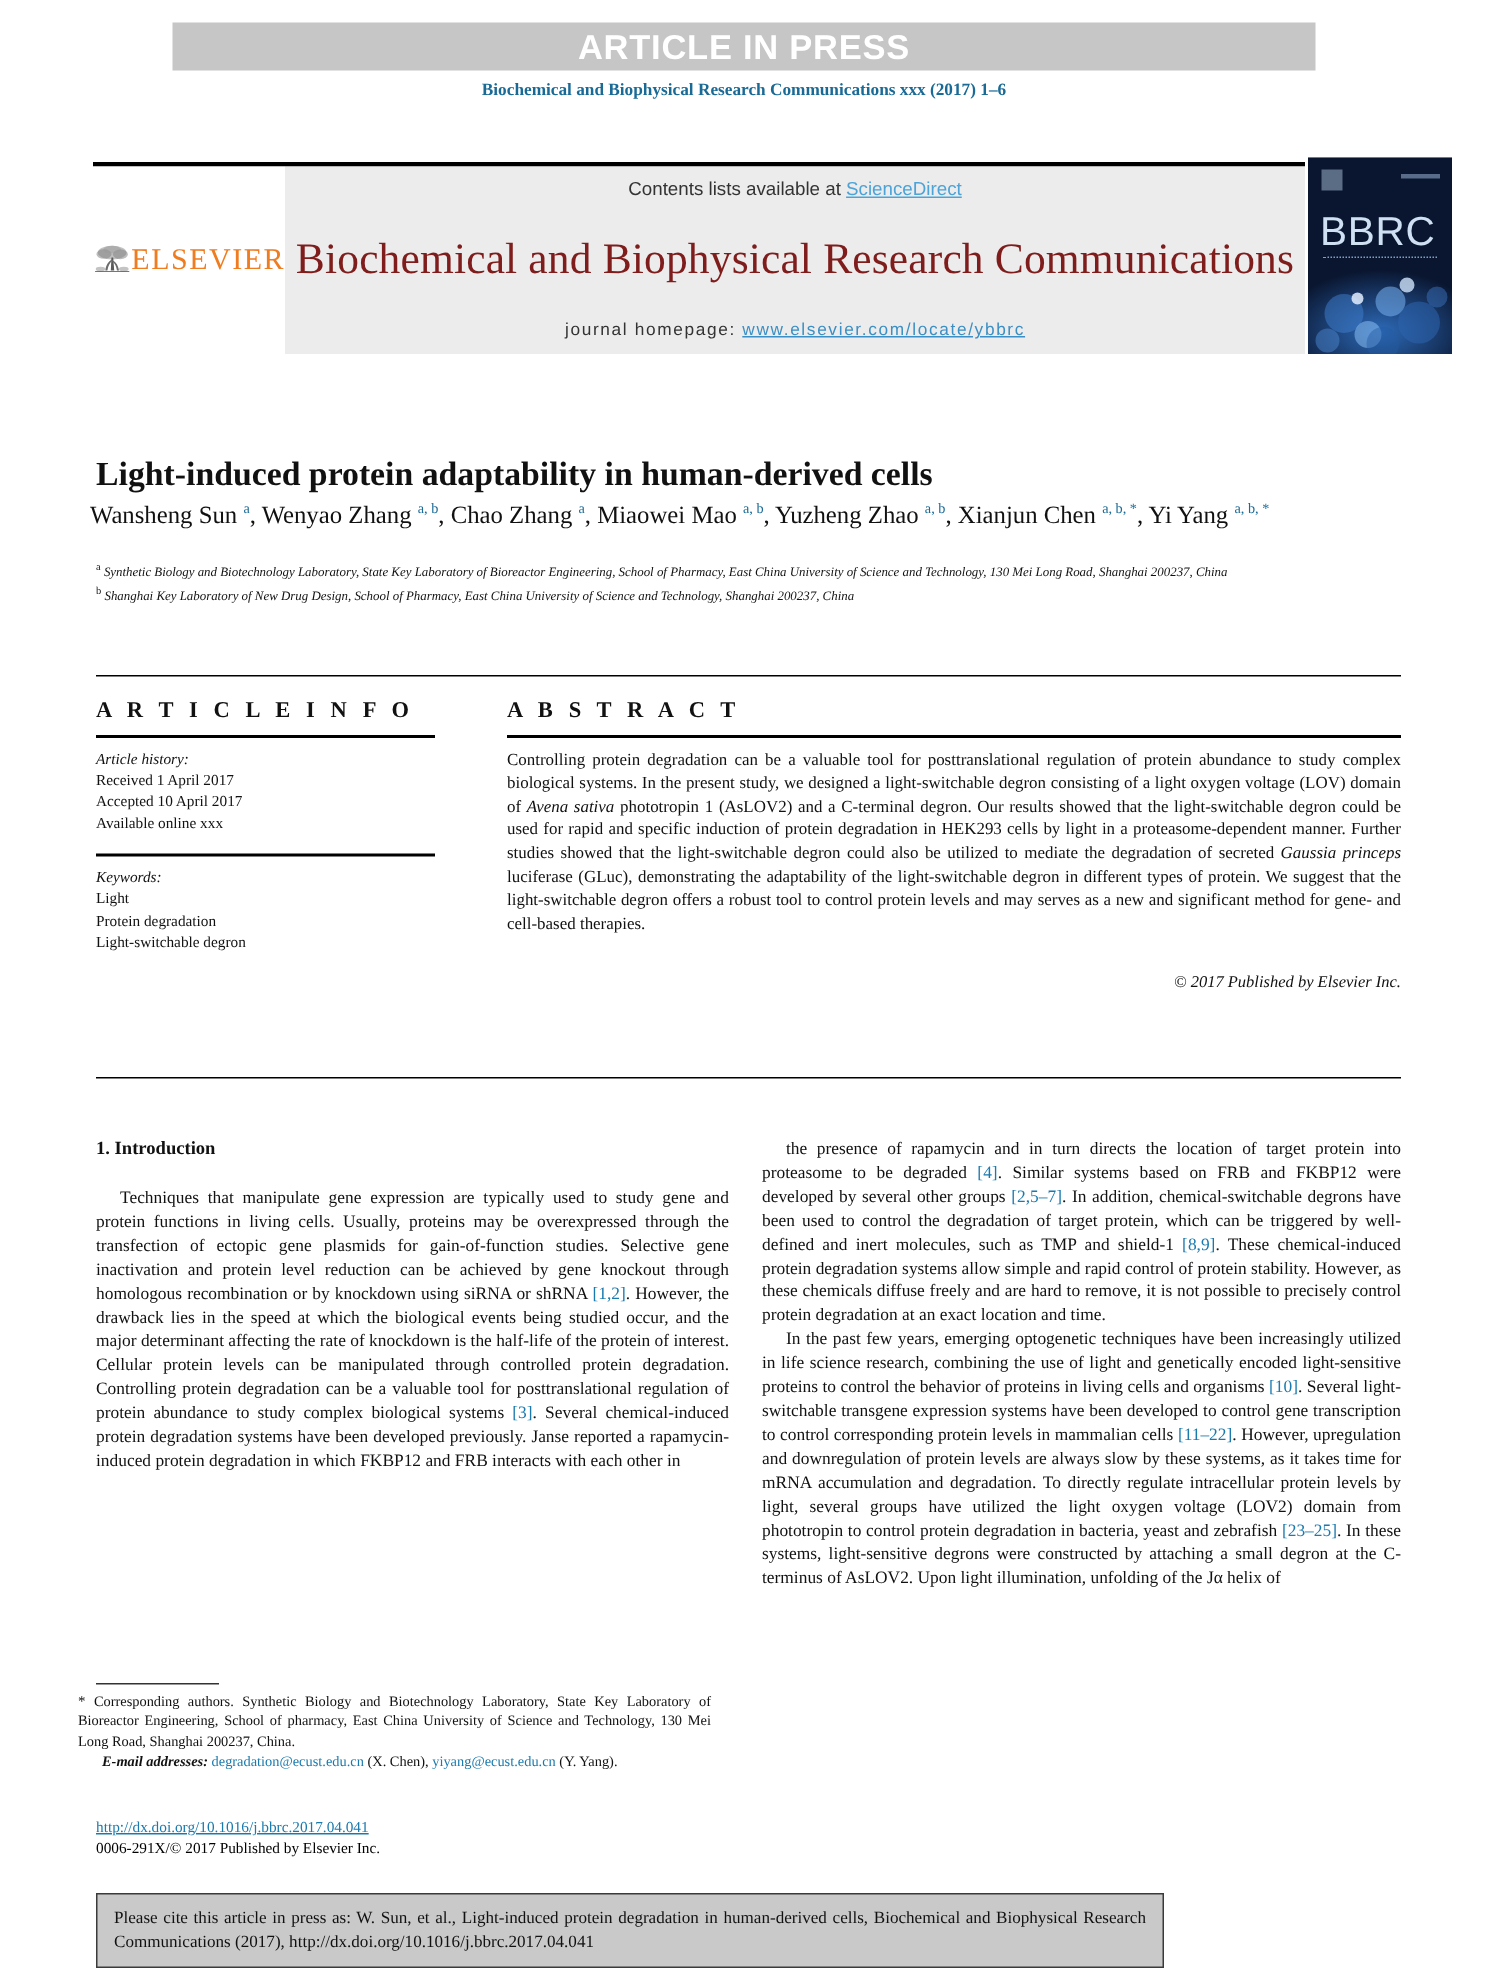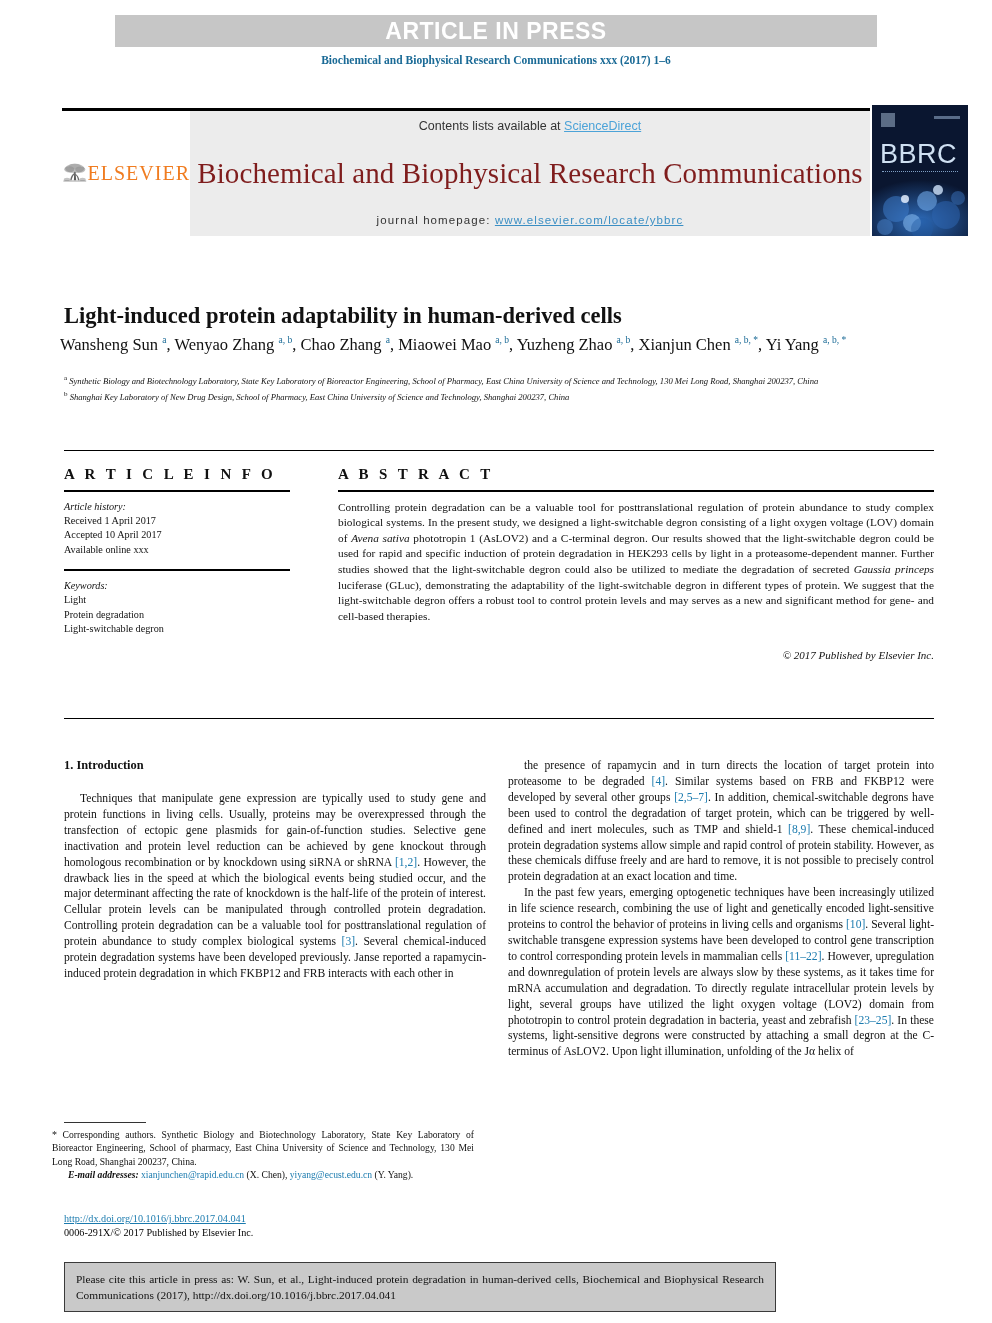--- a/index.html
+++ b/index.html
@@ -295,21 +295,21 @@
   </div>
 
   <div class="col-right">
     <p class="body-p">the presence of rapamycin and in turn directs the location of target protein into proteasome to be degraded <span class="ref">[4]</span>. Similar systems based on FRB and FKBP12 were developed by several other groups <span class="ref">[2,5–7]</span>. In addition, chemical-switchable degrons have been used to control the degradation of target protein, which can be triggered by well-defined and inert molecules, such as TMP and shield-1 <span class="ref">[8,9]</span>. These chemical-induced protein degradation systems allow simple and rapid control of protein stability. However, as these chemicals diffuse freely and are hard to remove, it is not possible to precisely control protein degradation at an exact location and time.</p>
     <p class="body-p">In the past few years, emerging optogenetic techniques have been increasingly utilized in life science research, combining the use of light and genetically encoded light-sensitive proteins to control the behavior of proteins in living cells and organisms <span class="ref">[10]</span>. Several light-switchable transgene expression systems have been developed to control gene transcription to control corresponding protein levels in mammalian cells <span class="ref">[11–22]</span>. However, upregulation and downregulation of protein levels are always slow by these systems, as it takes time for mRNA accumulation and degradation. To directly regulate intracellular protein levels by light, several groups have utilized the light oxygen voltage (LOV2) domain from phototropin to control protein degradation in bacteria, yeast and zebrafish <span class="ref">[23–25]</span>. In these systems, light-sensitive degrons were constructed by attaching a small degron at the C-terminus of AsLOV2. Upon light illumination, unfolding of the Jα helix of</p>
   </div>
 
   <div class="fn-rule"></div>
   <div class="footnote">
     <div><span class="star">*</span> Corresponding authors. Synthetic Biology and Biotechnology Laboratory, State Key Laboratory of Bioreactor Engineering, School of pharmacy, East China University of Science and Technology, 130 Mei Long Road, Shanghai 200237, China.</div>
-    <div style="text-indent:16px"><span class="lbl">E-mail addresses:</span> <span class="mail">xianjunchen@rapid.edu.cn</span> (X. Chen), <span class="mail">yiyang@ecust.edu.cn</span> (Y. Yang).</div>
+    <div style="text-indent:16px"><span class="lbl">E-mail addresses:</span> <span class="mail">degradation@ecust.edu.cn</span> (X. Chen), <span class="mail">yiyang@ecust.edu.cn</span> (Y. Yang).</div>
   </div>
   <div class="doi-block">
     <a class="doi" href="#">http://dx.doi.org/10.1016/j.bbrc.2017.04.041</a>
     <div>0006-291X/© 2017 Published by Elsevier Inc.</div>
   </div>
 
   <div class="cite-box">
     <div class="cite-text">Please cite this article in press as: W. Sun, et al., Light-induced protein degradation in human-derived cells, Biochemical and Biophysical Research Communications (2017), http://dx.doi.org/10.1016/j.bbrc.2017.04.041</div>
   </div>
 

